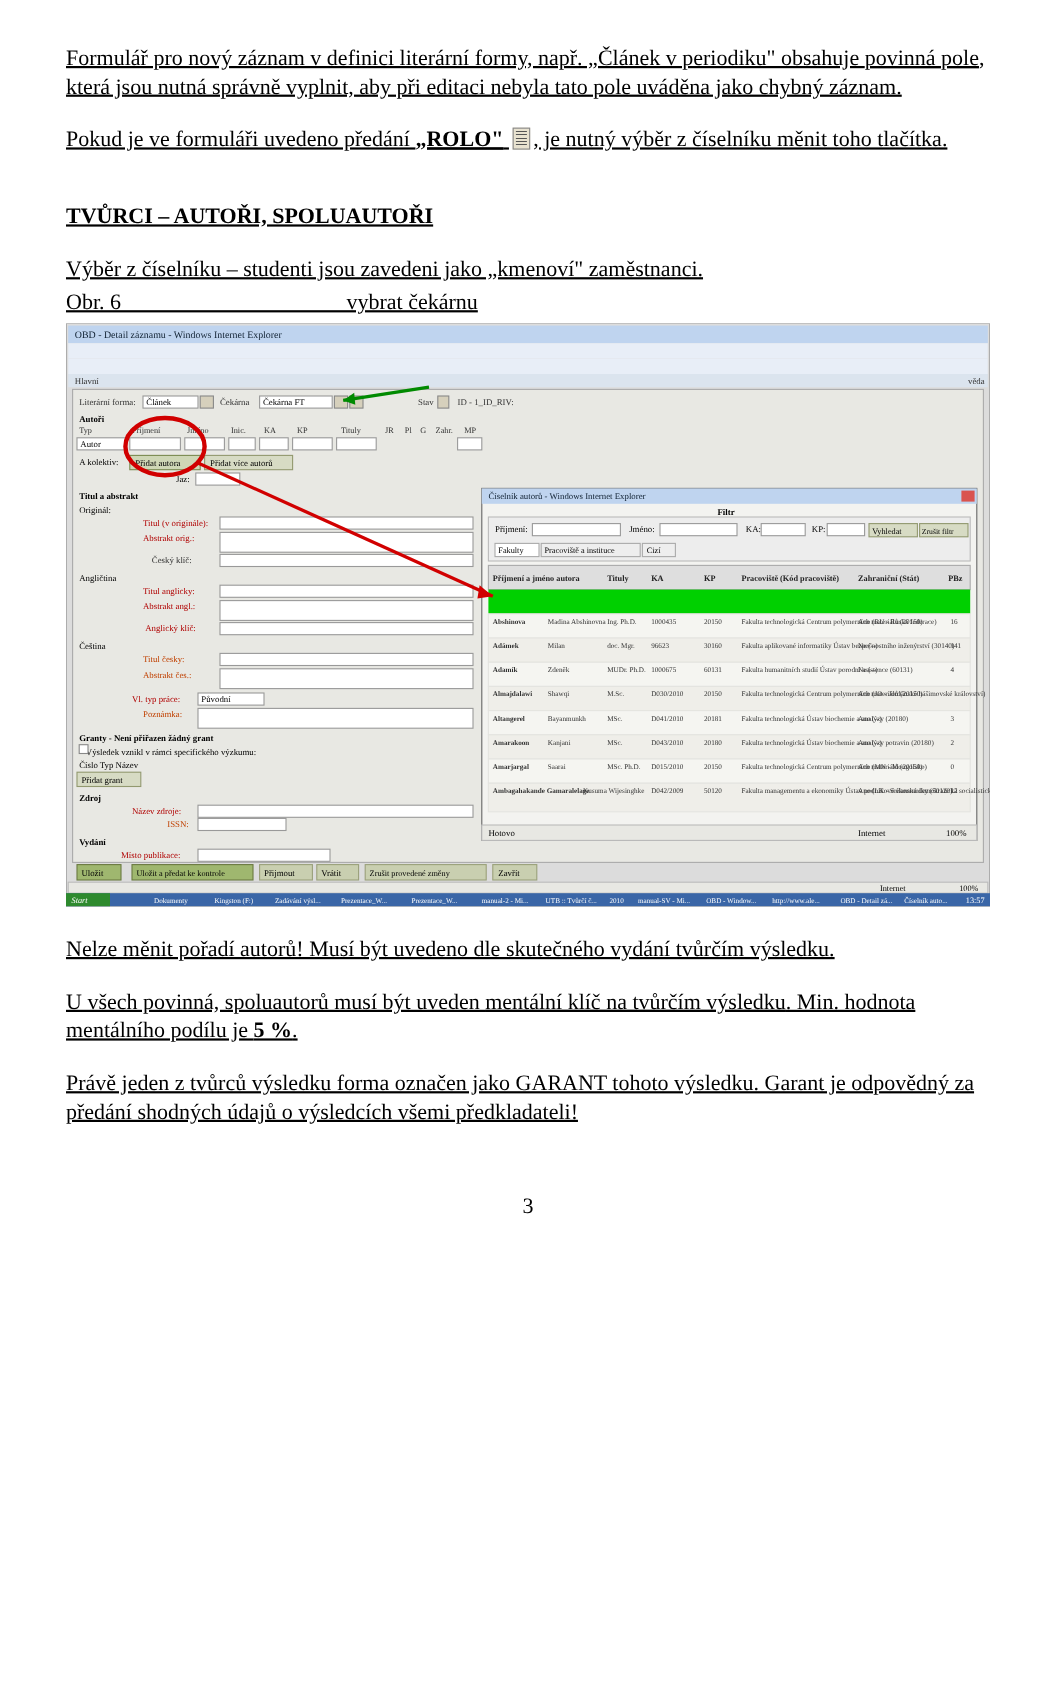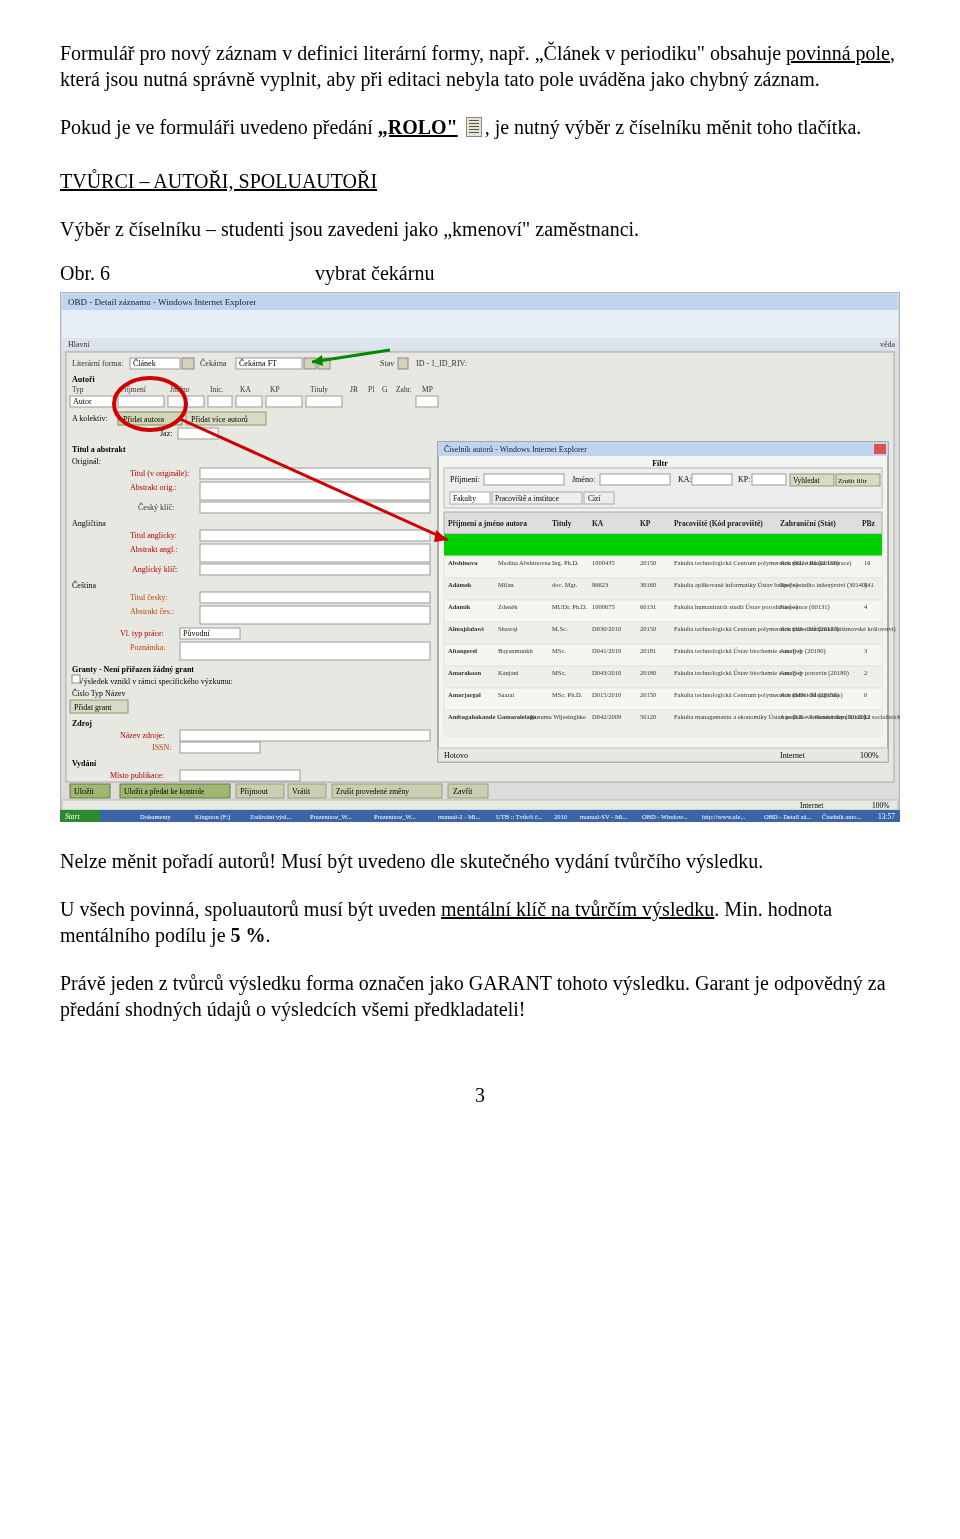--- a/index.html
+++ b/index.html
@@ -6,62 +6,62 @@
     font-family: "Times New Roman", Times, serif;
     font-size: 20px;
     color: #000;
     background: #fff;
     margin: 0;
     padding: 40px 60px;
     width: 960px;
     box-sizing: border-box;
     line-height: 1.3;
   }
-  .para { margin: 0 0 22px 0; }
+  .para { margin: 0 0 22px 0; text-decoration: underline; }
   .underline { text-decoration: underline; }
   .rolo-wrap { white-space: nowrap; }
   .rolo-icon {
     display: inline-block;
     width: 14px; height: 18px;
     background: #e8e2d0;
     border: 1px solid #888;
     vertical-align: -3px;
     margin: 0 3px;
     position: relative;
   }
   .rolo-icon::after {
     content: "";
     position: absolute;
     left: 2px; right: 2px; top: 2px; bottom: 2px;
     background: repeating-linear-gradient(to bottom, #555 0 1px, transparent 1px 3px);
   }
   .strong { font-weight: bold; }
   .section-title {
-    font-weight: normal;
+    font-weight: bold;
     text-decoration: underline;
-    margin-top: 28px;
+    margin-top: 44px;
   }
   svg.screenshot { display: block; margin: 6px 0 26px 0; }
   .pagenum { text-align: center; margin-top: 60px; font-size: 20px; }
 </style>
 </head>
 <body>
 
 <p class="para">
   <span>Formulář pro nový záznam v definici literární formy, např. „Článek v periodiku" obsahuje </span><span class="underline">povinná pole</span><span>, která jsou nutná správně vyplnit, aby při editaci nebyla tato pole uváděna jako chybný záznam.</span>
 </p>
 
 <p class="para">
   <span>Pokud je ve formuláři uvedeno předání   </span><span class="rolo-wrap"><span class="strong underline">„ROLO"</span>
   <span class="rolo-icon"></span></span><span>,   je nutný výběr z číselníku měnit toho tlačítka.</span>
 </p>
 
 <p class="para section-title">TVŮRCI – AUTOŘI, SPOLUAUTOŘI</p>
 
-<p class="para" style="margin-bottom:18px">Výběr z číselníku – studenti jsou zavedeni jako „kmenoví" zaměstnanci.</p>
+<p class="para" style="margin-bottom:4px">Výběr z číselníku – studenti jsou zavedeni jako „kmenoví" zaměstnanci.</p>
 <p class="para" style="white-space:pre; margin-bottom:4px">Obr. 6                                         vybrat čekárnu</p>
 
 <svg class="screenshot" width="840" height="530" viewBox="0 0 840 530">
 
   <rect x="0" y="0" width="840" height="530" fill="#dcdcdc" stroke="#888"></rect>
   <rect x="2" y="2" width="836" height="16" fill="#bfd4ef"></rect>
   <text x="8" y="13" font-size="9" fill="#123">OBD - Detail záznamu - Windows Internet Explorer</text>
 
   <rect x="2" y="18" width="836" height="14" fill="#e8eef7"></rect>
   <rect x="2" y="32" width="836" height="14" fill="#e8eef7"></rect>
@@ -333,21 +333,21 @@
     <text x="494" y="527">2010</text>
     <text x="520" y="527">manual-SV - Mi...</text>
     <text x="582" y="527">OBD - Window...</text>
     <text x="642" y="527">http://www.ale...</text>
     <text x="704" y="527">OBD - Detail zá...</text>
     <text x="762" y="527">Číselník auto...</text>
   </g>
   <text x="818" y="527" font-size="7.5" fill="#fff">13:57</text>
 </svg>
 
-<p class="para">Nelze měnit pořadí  autorů! Musí být uvedeno dle skutečného vydání tvůrčího výsledku.</p>
+<p class="para">Nelze měnit pořadí  autorů! Musí být uvedeno dle skutečného vydání tvůrčím výsledku.</p>
 
 <p class="para">
   <span>U všech povinná, spoluautorů musí být uveden </span><span class="underline">mentální klíč na tvůrčím výsledku</span><span>. Min. hodnota mentálního podílu je </span><span class="strong">5 %</span><span>.</span>
 </p>
 
 <p class="para">Právě jeden z tvůrců výsledku forma označen jako GARANT tohoto výsledku. Garant je odpovědný za předání shodných údajů o výsledcích všemi předkladateli!</p>
 
 <div class="pagenum">3</div>
 
 </body></html>

